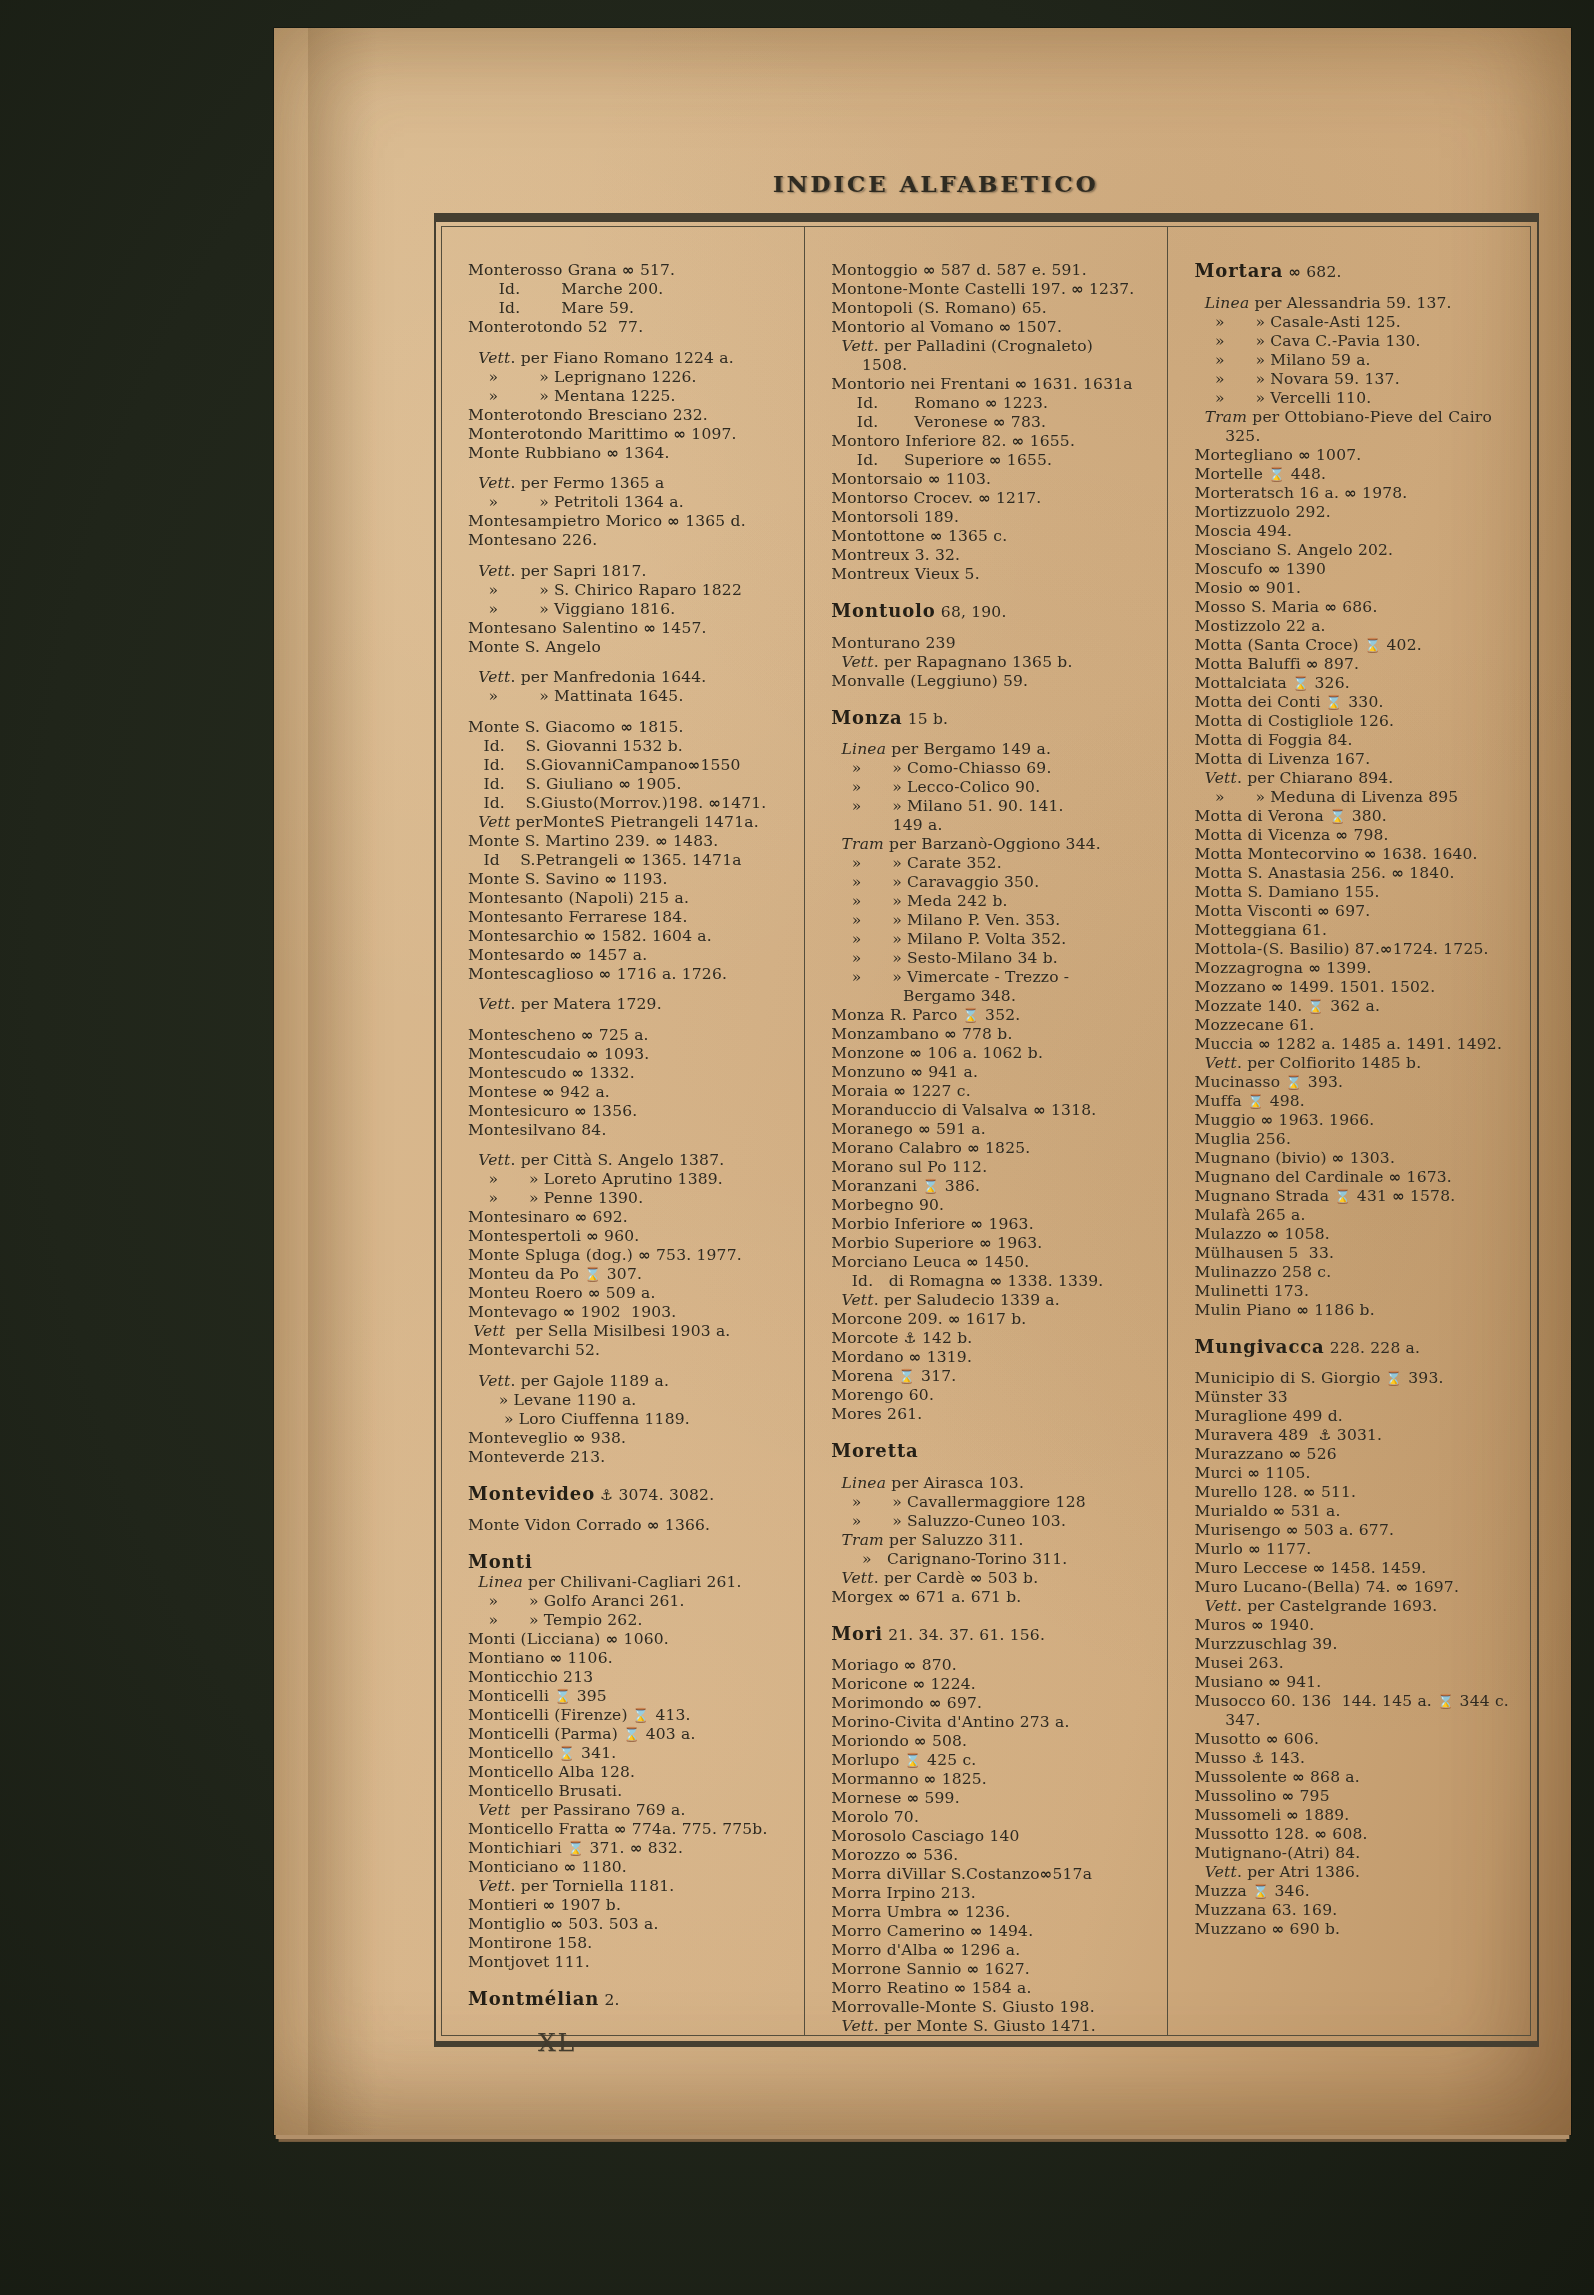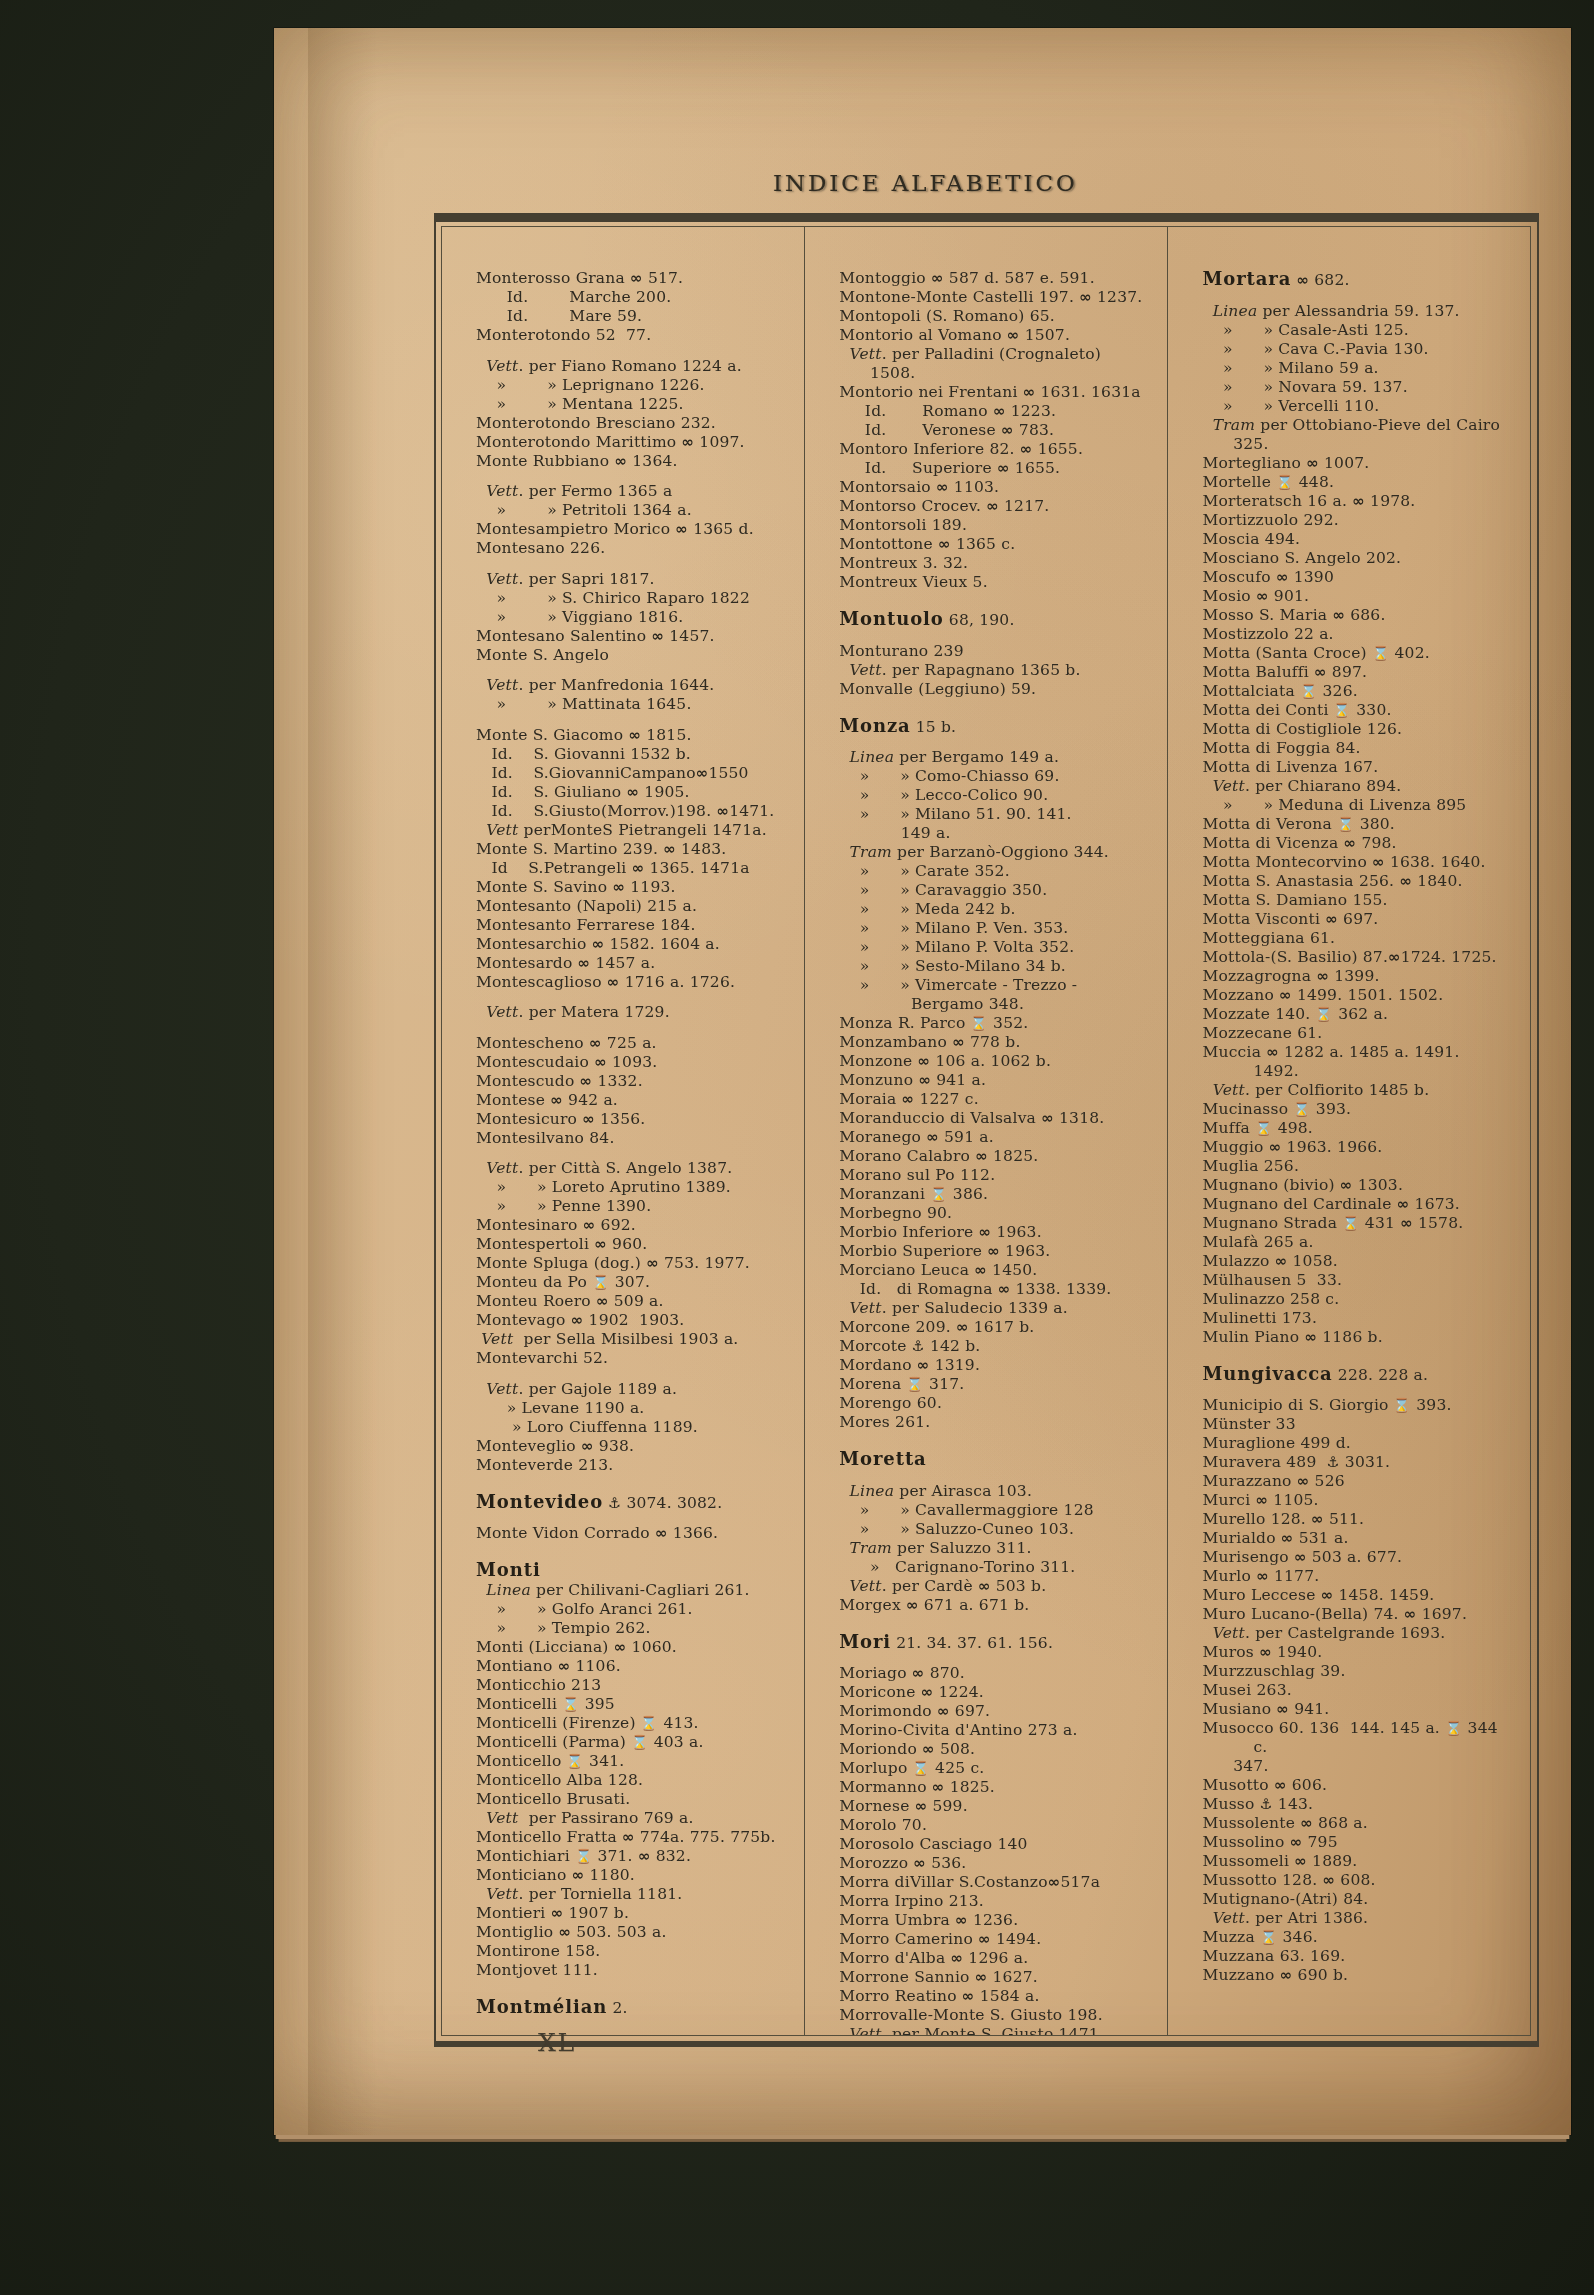--- a/index.html
+++ b/index.html
@@ -32,38 +32,38 @@
       radial-gradient(circle at 85% 55%, rgba(120,85,40,.10), transparent 35%),
       radial-gradient(circle at 30% 80%, rgba(255,240,210,.07), transparent 30%),
       radial-gradient(circle at 55% 45%, rgba(110,80,40,.05), transparent 40%);
   }
   .gutter-shade{ 
     position:absolute;left:34px;top:0;width:69px;height:100%;
     background:linear-gradient(90deg, rgba(90,60,25,.18), rgba(90,60,25,0));
   }
   .running-title{
     position:absolute;left:499px;top:142px;
-    font-weight:normal;font-size:23px;letter-spacing:2.9px;color:#2f2b21;
+    font-weight:bold;font-size:23px;letter-spacing:2.9px;color:#2f2b21;
     text-shadow:1.7px 0.6px 1.7px rgba(47,43,33,.45), -0.6px 0 0.6px rgba(47,43,33,.25);
   }
   
   .table-frame{
     position:absolute;left:160px;top:185px;width:1105px;height:1834px;
     border-style:solid;border-color:#453f31;
     border-width:9.2px 2.9px 6.9px 2.9px;
     box-sizing:border-box;
   }
   .table-inner{
     position:absolute;left:4.6px;top:4.6px;right:5.7px;bottom:4.6px;
     border:1.1px solid #554e3c;
     display:flex;
   }
   .col{flex:1 1 0;padding:26.4px 8px 0 18.4px;overflow:hidden;box-sizing:border-box;}
   .col + .col{border-left:1.1px solid #554e3c;}
-  ul.index-list{list-style:none;margin:16px;padding:0;}
+  ul.index-list{list-style:none;margin:8px;padding:0;}
   li.line{
     white-space:pre-wrap;
     font-size:15.5px;line-height:19px;letter-spacing:0.2px;
     color:#2e2a21;
     padding-left:51px;text-indent:-51px;
   }
   li.gap{display:block;}
   li.gap.g1{height:11.5px;}
   li.gap.g2{height:17px;}
   li.line b.hd{font-size:18px;letter-spacing:0.9px;color:#241f16;}

